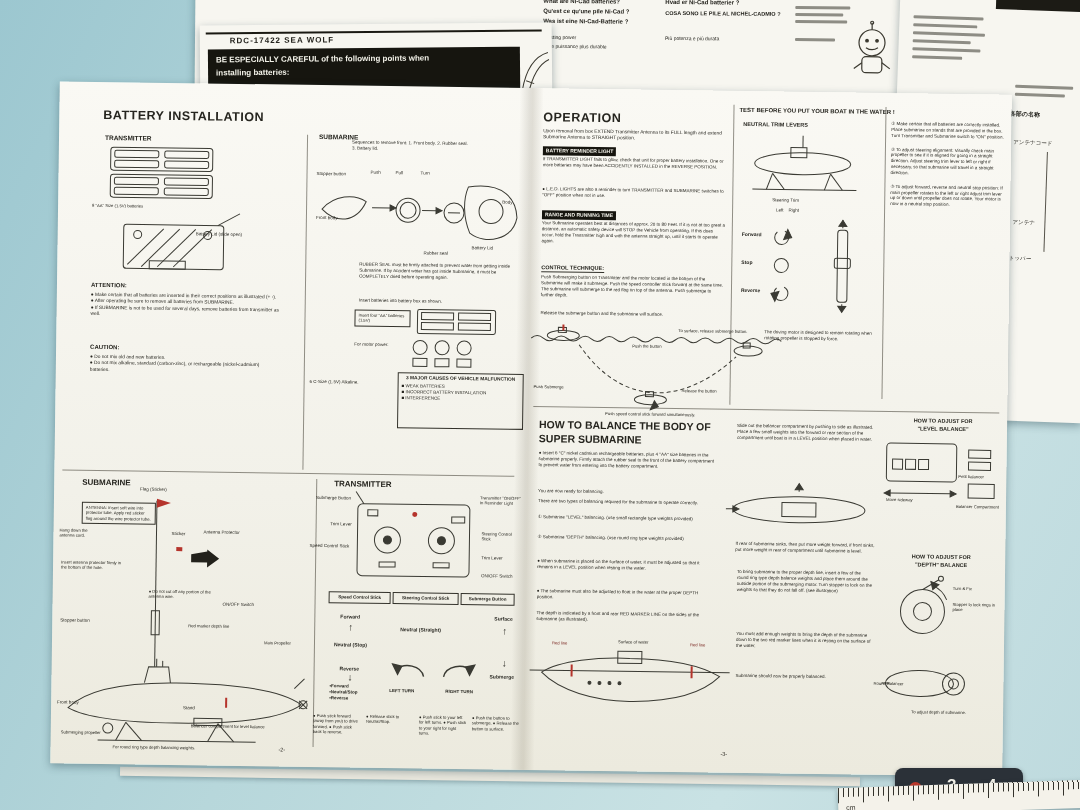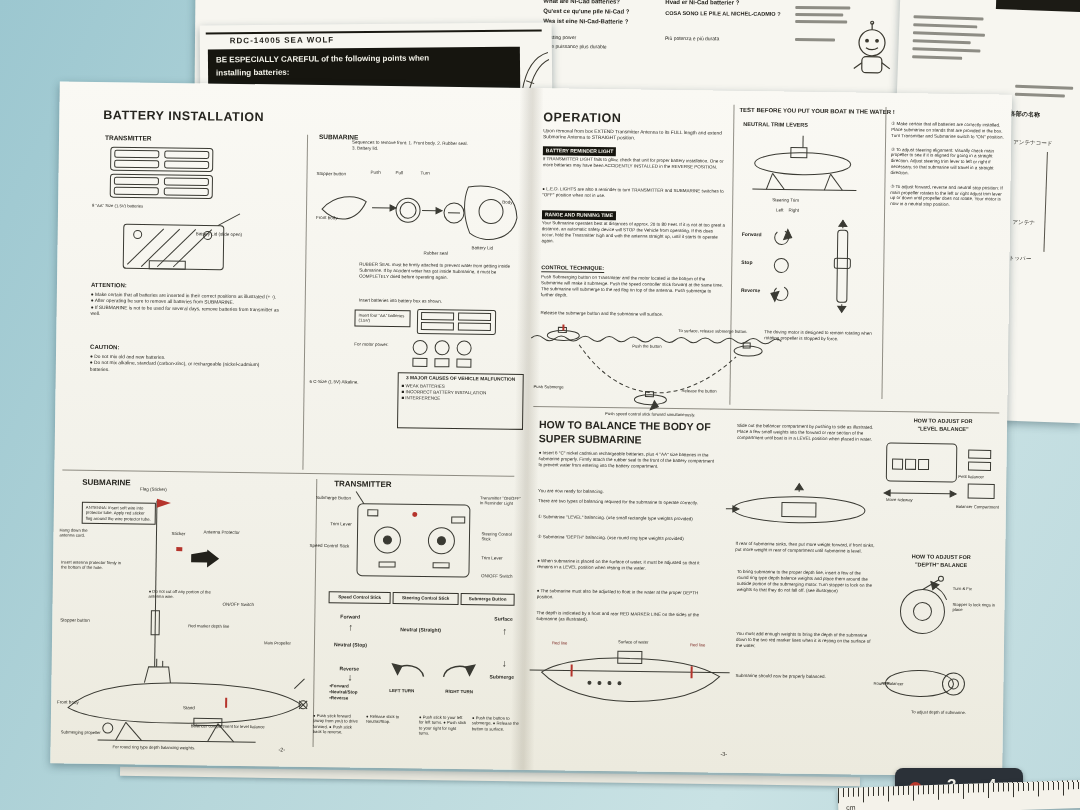--- a/index.html
+++ b/index.html
@@ -71,21 +71,21 @@
   <div class="gbar" style="left:118px;top:100px;width:50px"></div>
   <span class="abs t6 b" style="left:110px;top:118px">●各部の名称</span>
   <span class="abs t55" style="left:118px;top:146px">アンテナコード</span>
   <span class="abs t55" style="left:120px;top:226px">アンテナ</span>
   <span class="abs t55" style="left:112px;top:262px">ストッパー</span>
   <div class="abs" style="left:152px;top:158px;width:1px;height:100px;background:#56534a"></div>
 </div>
 
 <div class="abs sheet" style="left:200px;top:24px;width:352px;height:80px;transform:rotate(-.5deg);z-index:2">
   <div class="abs" style="left:6px;top:7px;width:336px;height:2px;background:#1a1912"></div>
-  <span class="abs t8 b" style="left:30px;top:11px;letter-spacing:1px">RDC-14005 SEA WOLF</span>
+  <span class="abs t8 b" style="left:30px;top:11px;letter-spacing:1px">RDC-17422 SEA WOLF</span>
   <div class="abs" style="left:8px;top:24px;width:312px;height:50px;background:#16150f;color:#f2f1e8;padding:6px 8px">
     <div class="t8 b">BE ESPECIALLY CAREFUL of the following points when</div>
     <div class="t8 b" style="margin-top:3px">installing batteries:</div>
   </div>
   <svg class="abs" style="left:320px;top:28px" width="30" height="46" viewBox="0 0 30 46">
     <g stroke="#3a382f" fill="none" stroke-width="1">
       <path d="M2,40 C6,18 14,6 28,2"></path>
       <path d="M8,44 C12,26 18,14 29,9"></path>
       <line x1="6" y1="30" x2="14" y2="33"></line>
     </g>

